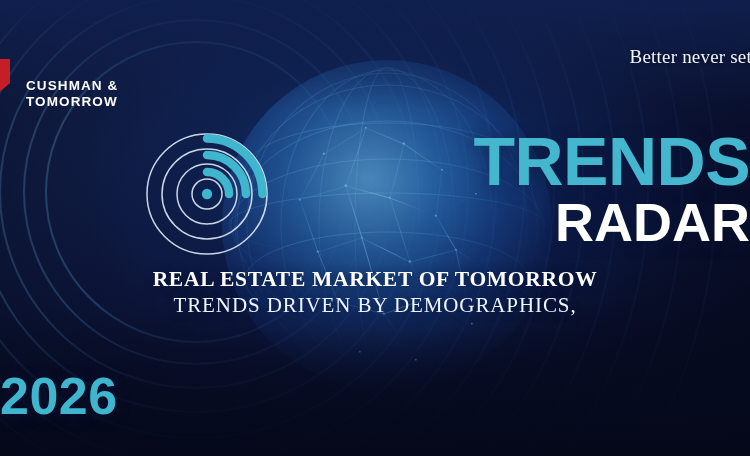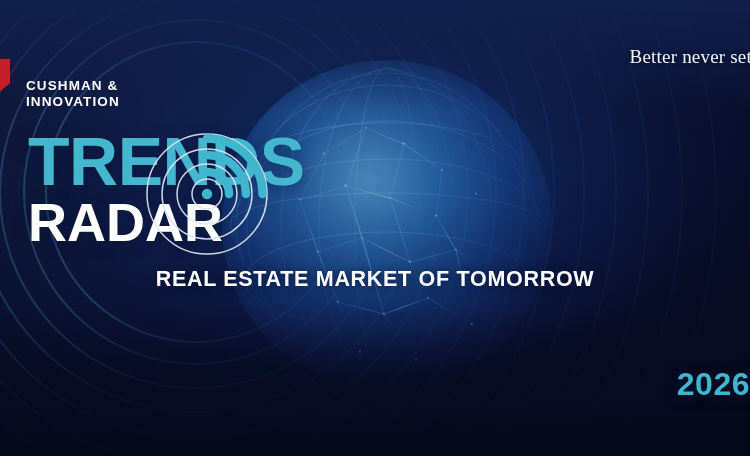--- a/index.html
+++ b/index.html
@@ -105,21 +105,21 @@
     z-index:18;
   }
   .radar-mark svg { display:block; }
 
   
 
   .title-block {
     position:absolute;
     left:8px; right:0; top:128px;
     z-index:16;
-    text-align:left;
+    text-align:right;
     padding-left:20px;
   }
   .title-trends {
     font-size:68px;
     font-weight:700;
     letter-spacing:-0.5px;
     line-height:66px;
     color:#44b6cd;
     text-shadow:0 2px 16px rgba(8,22,60,.55);
   }
@@ -131,20 +131,21 @@
     color:#ffffff;
     margin-top:-3px;
     text-shadow:0 2px 16px rgba(8,22,60,.6);
   }
 
   .sub-block {
     position:absolute;
     left:0; right:0; top:266px;
     z-index:16;
     text-align:center;
+    font-family:Liberation Serif, serif;
   }
   .sub-main {
     font-size:21.5px;
     font-weight:700;
     letter-spacing:0.7px;
     color:#ffffff;
     line-height:26px;
     text-shadow:0 1px 10px rgba(6,16,48,.7);
   }
   .sub-line {
@@ -154,22 +155,22 @@
     color:#eef4fb;
     line-height:26px;
     text-shadow:0 1px 10px rgba(6,16,48,.7);
   }
   .sub-line.second { margin-top:-1px; }
 
   .year {
     position:absolute;
     left:0; right:0; top:366px;
     z-index:16;
-    text-align:right;
-    font-size:32px;
+    text-align:left;
+    font-size:52px;
     font-weight:700;
     letter-spacing:0.5px;
     color:#3fb6cd;
     text-shadow:0 2px 14px rgba(8,22,60,.6);
   }
 </style>
 </head>
 <body>
 
 <div id="stage">
@@ -276,21 +277,21 @@
 
   <div class="brand">
     <div class="brand-mark">
       <svg width="18" height="42" viewBox="0 0 18 42" aria-hidden="true">
         <path d="M-14 6 L10 6 L10 30 L-2 40 L-14 30 Z" fill="#d8232a"></path>
         <path d="M-14 6 L10 6 L10 30 L-2 40 Z" fill="#b81c23" opacity=".55"></path>
       </svg>
     </div>
     <div class="brand-words">
       <span>CUSHMAN &amp;</span>
-      <span>INNOVATION</span>
+      <span>TOMORROW</span>
     </div>
   </div>
 
   <div class="tagline">Better never set</div>
 
   <div class="radar-mark">
     <svg width="126" height="126" viewBox="0 0 126 126" aria-hidden="true">
       <g fill="none" stroke="#dbe6f5" stroke-width="1.5" opacity=".92">
         <circle cx="63" cy="63" r="60"></circle>
         <circle cx="63" cy="63" r="45"></circle>
@@ -306,17 +307,18 @@
     </svg>
   </div>
 
   <div class="title-block">
     <div class="title-trends">TRENDS</div>
     <div class="title-radar">RADAR</div>
   </div>
 
   <div class="sub-block">
     <div class="sub-main">REAL ESTATE MARKET OF TOMORROW</div>
+    <div class="sub-line">TRENDS DRIVEN BY DEMOGRAPHICS,</div>
   </div>
 
   <div class="year">2026</div>
 
 </div>
 
 </body></html>

